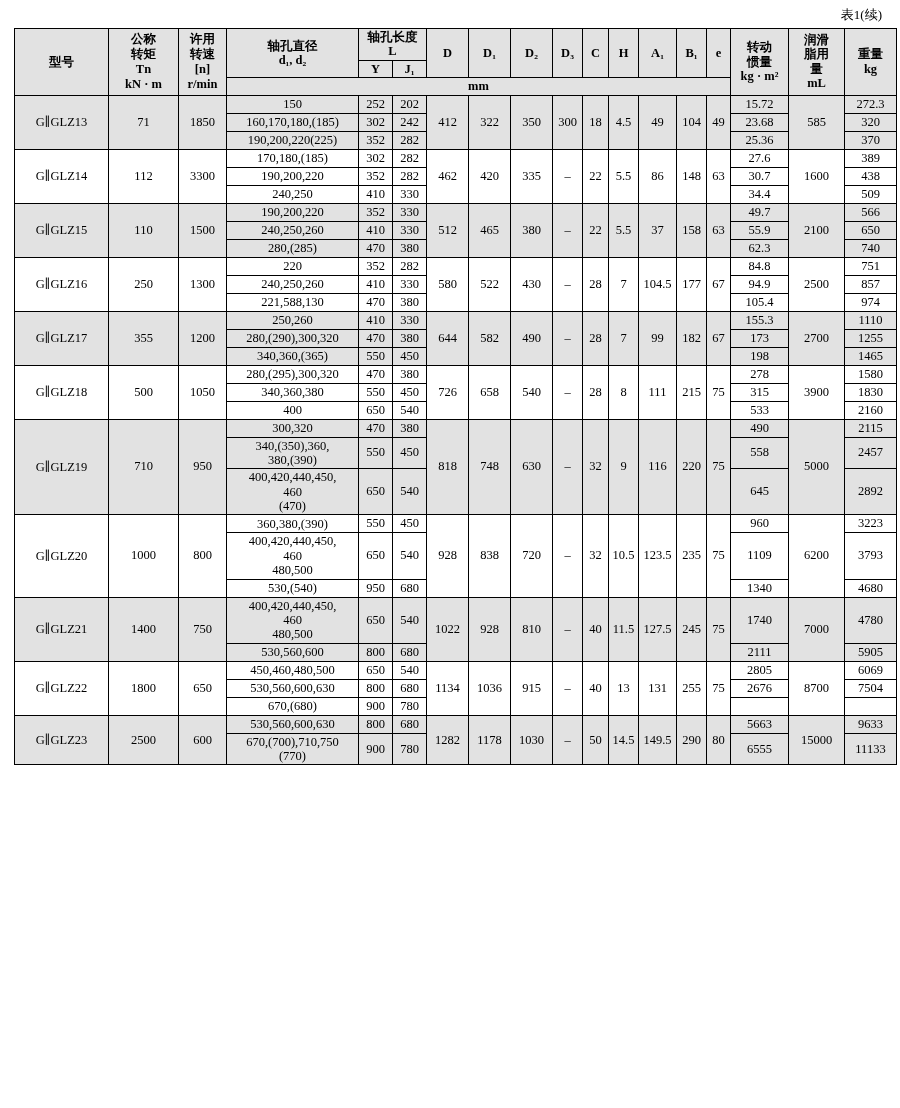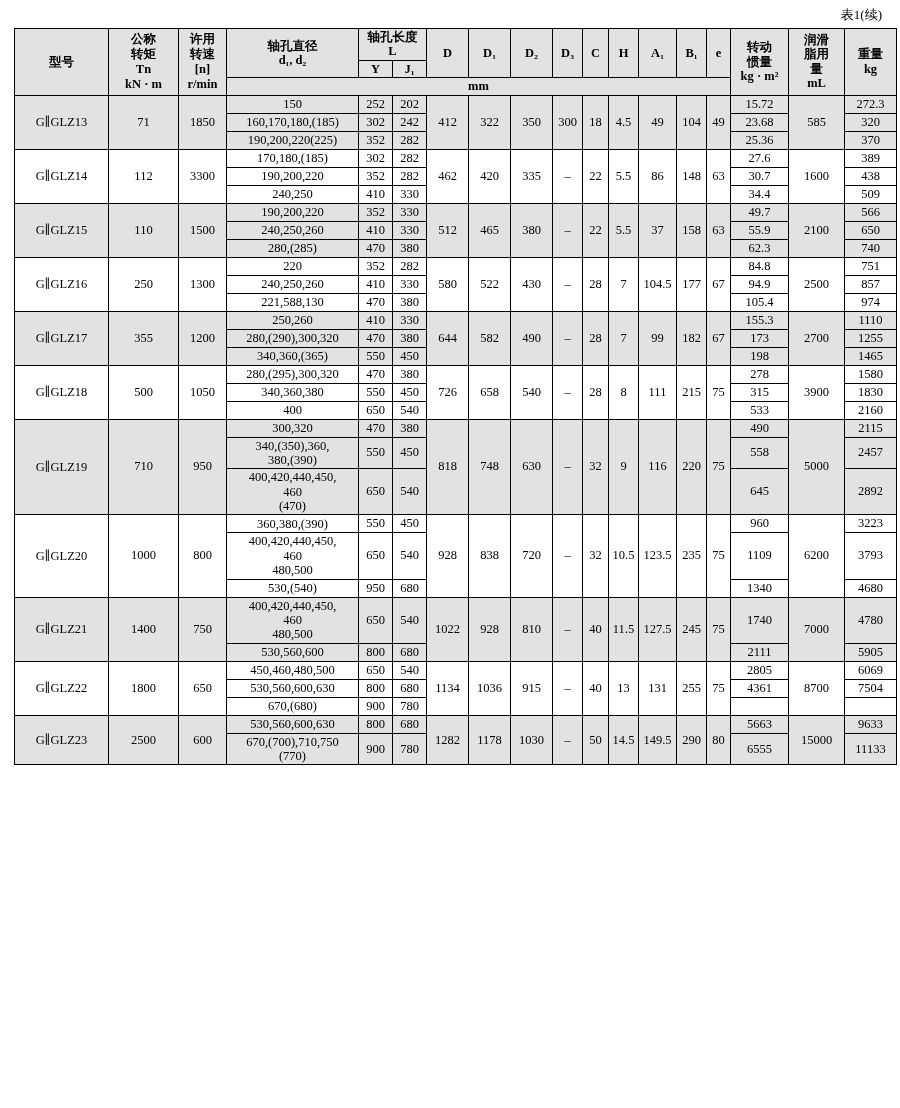--- a/index.html
+++ b/index.html
@@ -482,21 +482,21 @@
           <td>2805</td>
           <td rowspan="3">8700</td>
           <td>6069</td>
         </tr>
         <tr class="grp-b">
           <td class="bore">
             <div>530,560,600,630</div>
           </td>
           <td>800</td>
           <td>680</td>
-          <td>4361</td>
+          <td>2676</td>
           <td>7504</td>
         </tr>
         <tr class="grp-b">
           <td class="bore">
             <div>670,(680)</div>
           </td>
           <td>900</td>
           <td>780</td>
           <td></td>
           <td></td>

